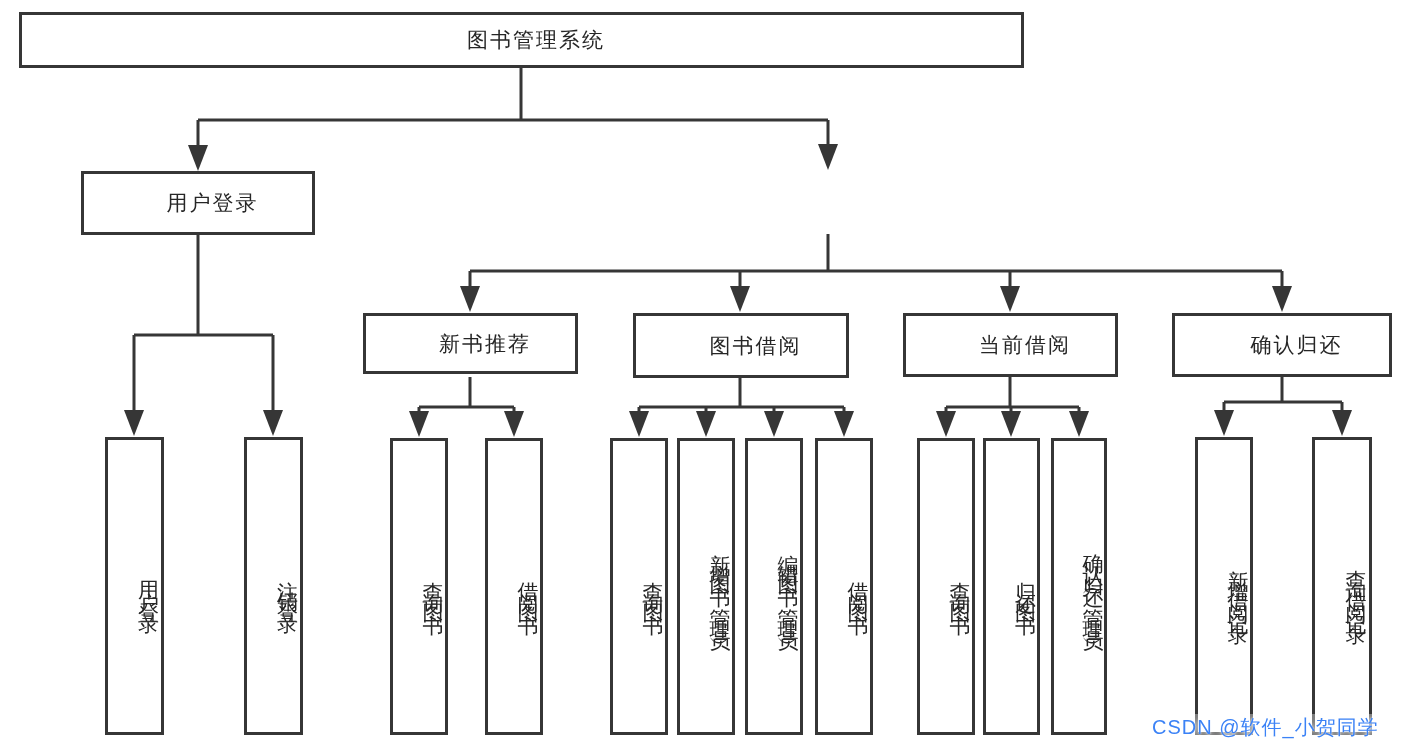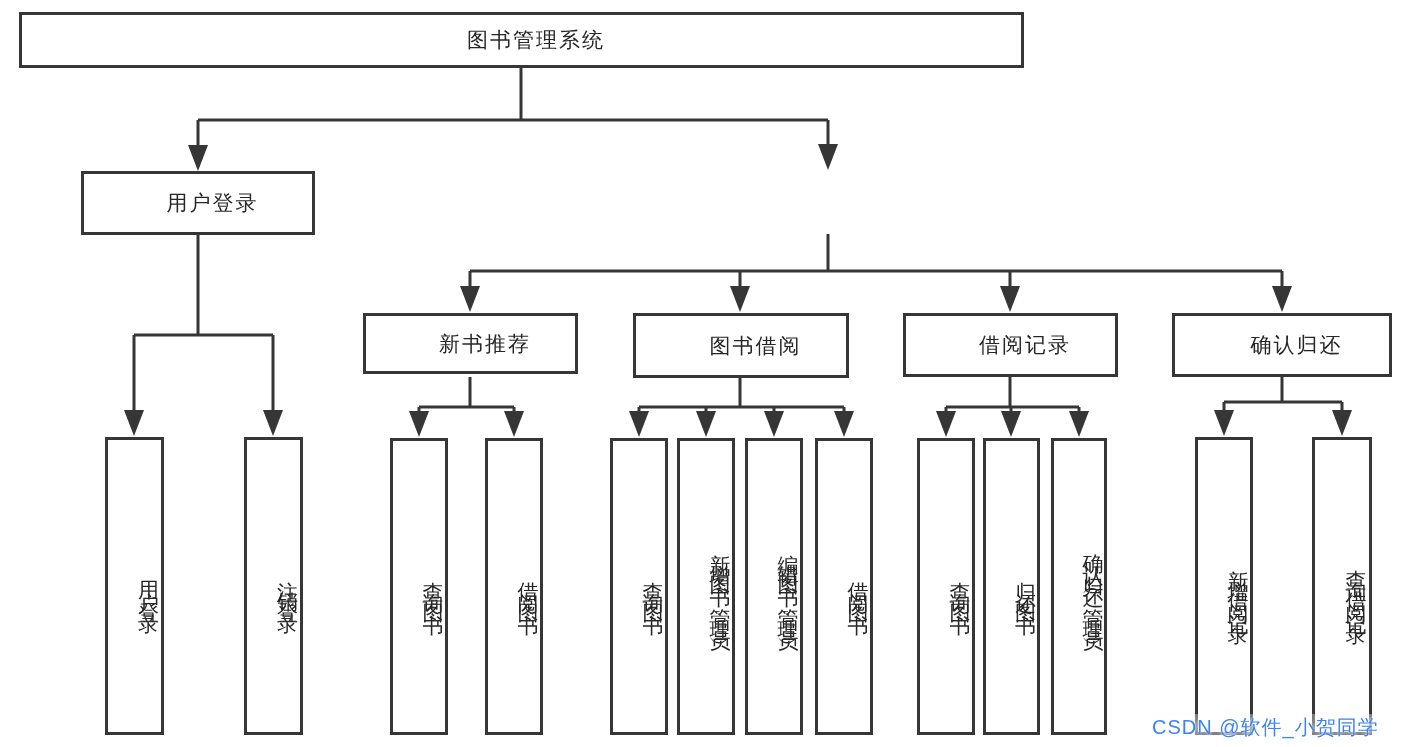--- a/index.html
+++ b/index.html
@@ -86,21 +86,21 @@
       <polygon points="1332,410 1352,410 1342,436"></polygon>
     </g>
   </svg>
 
   <div class="node h" style="left:19px;top:12px;width:1005px;height:56px">图书管理系统</div>
 
   <div class="node h" style="left:81px;top:171px;width:234px;height:64px">用户登录</div>
 
   <div class="node h" style="left:363px;top:313px;width:215px;height:61px">新书推荐</div>
   <div class="node h" style="left:633px;top:313px;width:216px;height:65px">图书借阅</div>
-  <div class="node h" style="left:903px;top:313px;width:215px;height:64px">借阅记录</div>
+  <div class="node h" style="left:903px;top:313px;width:215px;height:64px">当前借阅</div>
   <div class="node h" style="left:1172px;top:313px;width:220px;height:64px">确认归还</div>
 
   <div class="node v" style="left:105px;top:437px;width:59px;height:298px">用户登录</div>
   <div class="node v" style="left:244px;top:437px;width:59px;height:298px">注销登录</div>
 
   <div class="node v" style="left:390px;top:438px;width:58px;height:297px">查询图书</div>
   <div class="node v" style="left:485px;top:438px;width:58px;height:297px">借阅图书</div>
 
   <div class="node v" style="left:610px;top:438px;width:58px;height:297px">查询图书</div>
   <div class="node v" style="left:677px;top:438px;width:58px;height:297px">新增图书（管理员）</div>

